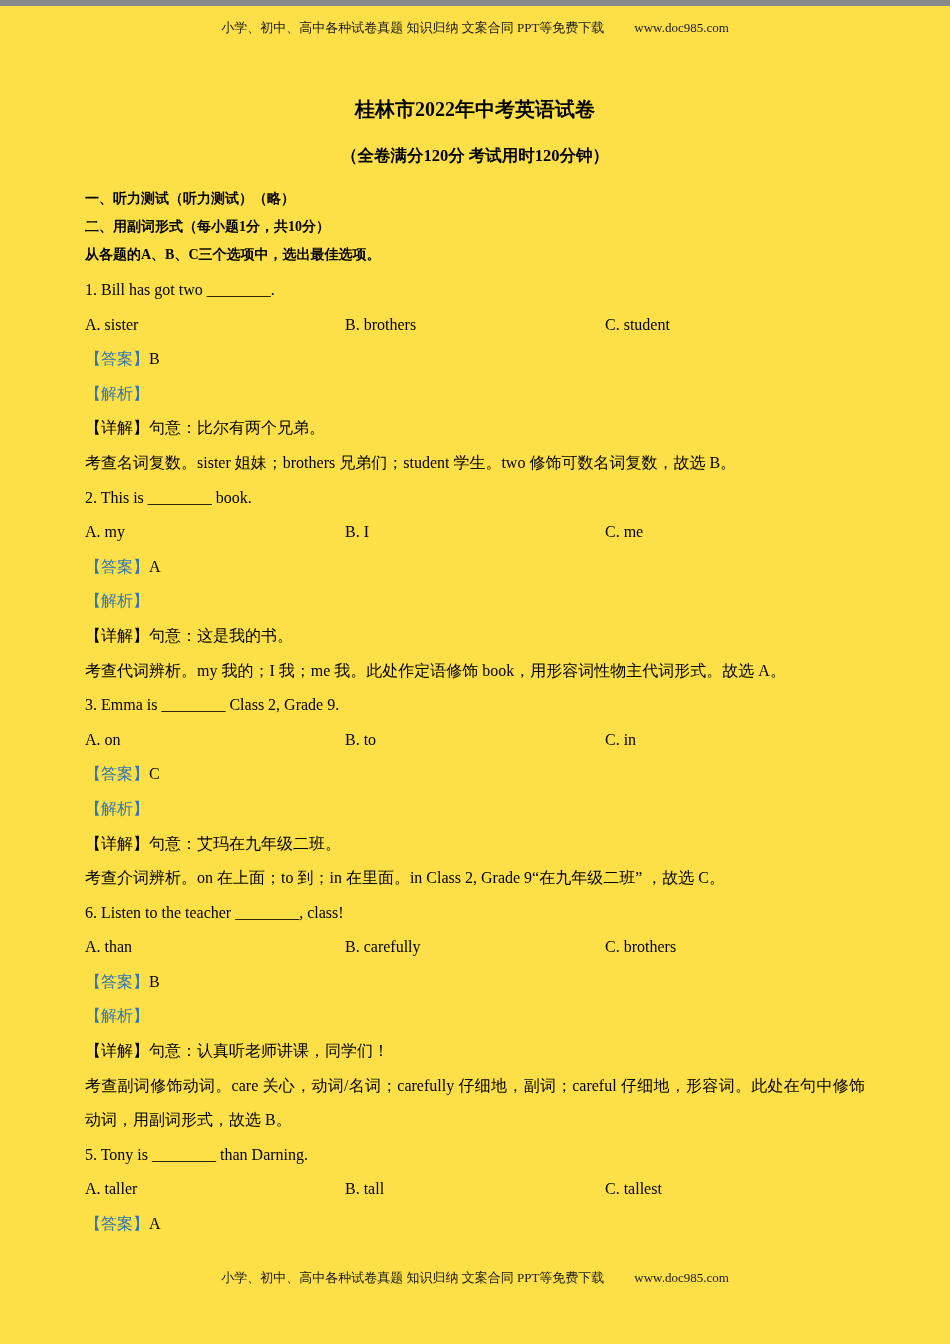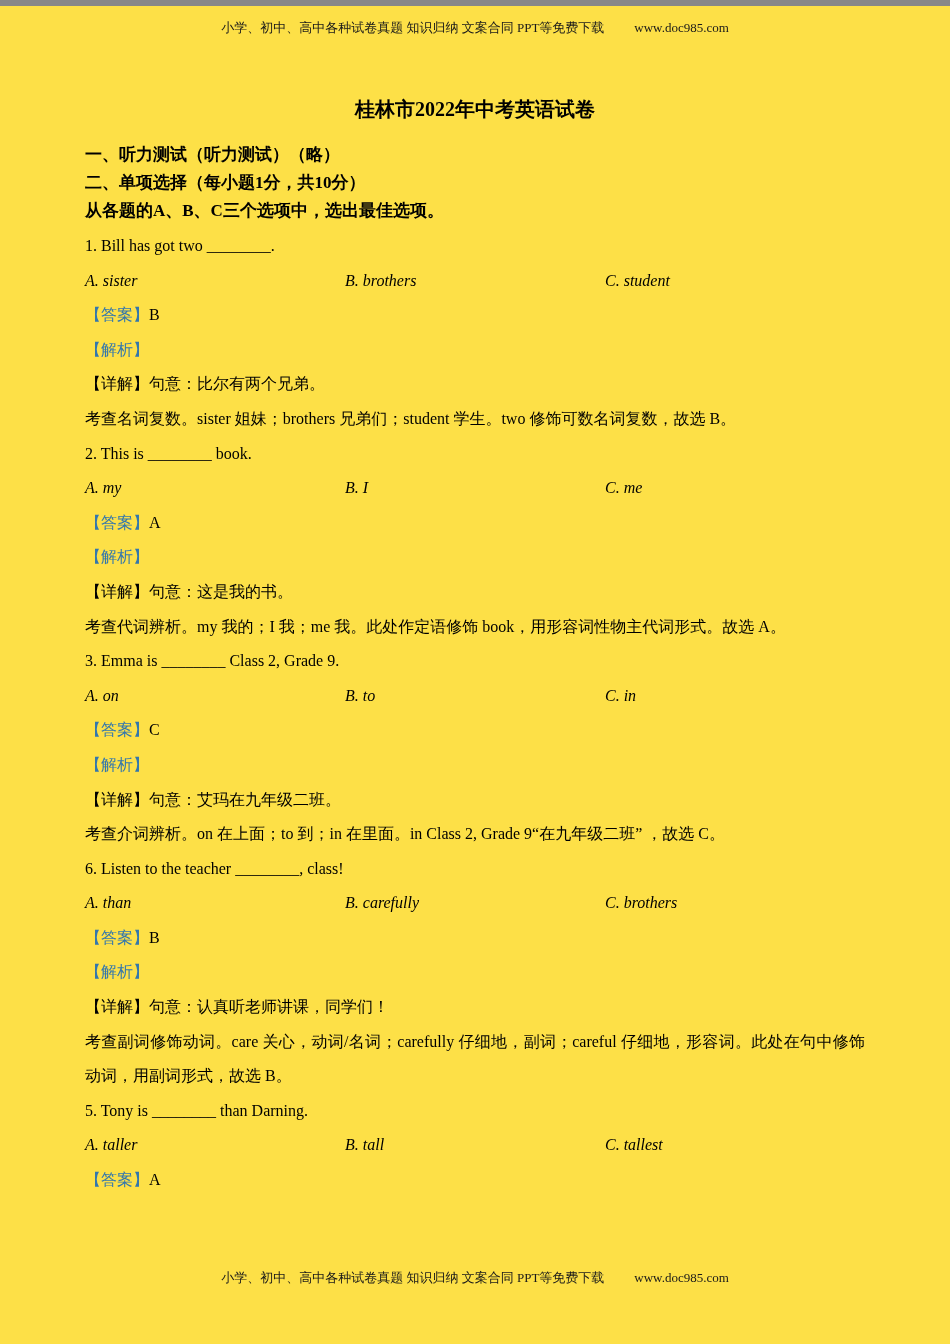--- a/index.html
+++ b/index.html
@@ -34,49 +34,49 @@
   }
   .subtitle {
     margin-top: 18px;
     text-align: center;
     font-size: 16.5px;
     font-weight: bold;
     line-height: 26px;
   }
   .sections { margin-top: 16px; }
   .section-line {
-    font-size: 17px;
+    font-size: 14px;
     font-weight: bold;
     line-height: 28px;
   }
   .questions { margin-top: 4px; }
   .questions p, .q-options { font-size: 16px; line-height: 34.6px; }
   .q-options {
     display: grid;
     grid-template-columns: 260px 260px 1fr;
-    font-style: italic;
   }
   .blue { color: var(--accent-blue, #3377AD); }
   .q-note { text-align: justify; }
 </style>
 </head>
 <body>
 
 <div class="page">
 
   <div class="header edge-note">
     <span>小学、初中、高中各种试卷真题 知识归纳 文案合同 PPT等免费下载</span><span class="site">www.doc985.com</span>
   </div>
 
   <div class="content">
     <div class="title">桂林市2022年中考英语试卷</div>
+    <div class="subtitle">（全卷满分120分 考试用时120分钟）</div>
 
     <div class="sections">
       <div class="section-line">一、听力测试（听力测试）（略）</div>
-      <div class="section-line">二、单项选择（每小题1分，共10分）</div>
+      <div class="section-line">二、用副词形式（每小题1分，共10分）</div>
       <div class="section-line">从各题的A、B、C三个选项中，选出最佳选项。</div>
     </div>
 
     <div class="questions" id="questions">
   <div class="question">
     <p class="q-stem">1. Bill has got two ________.</p>
     <div class="q-options">
       <span class="opt">A. sister</span>
       <span class="opt">B. brothers</span>
       <span class="opt">C. student</span>

